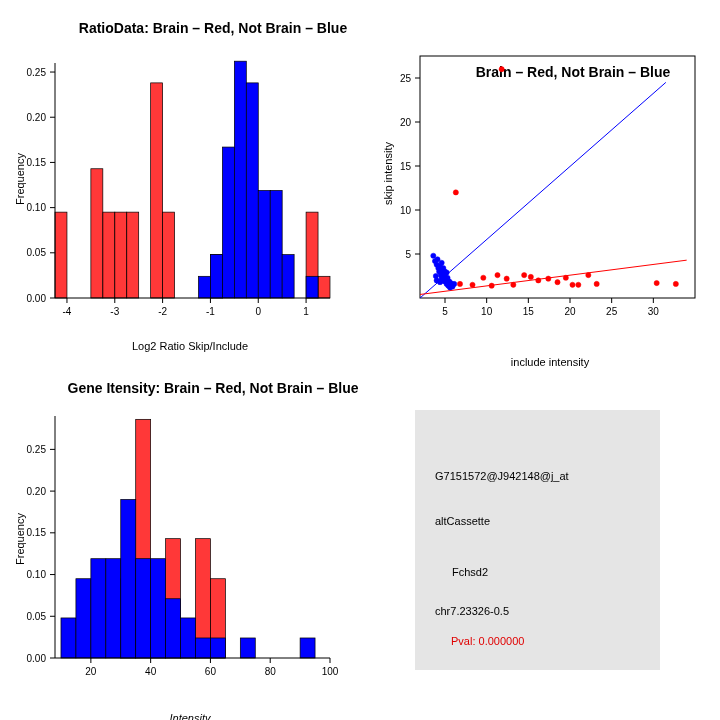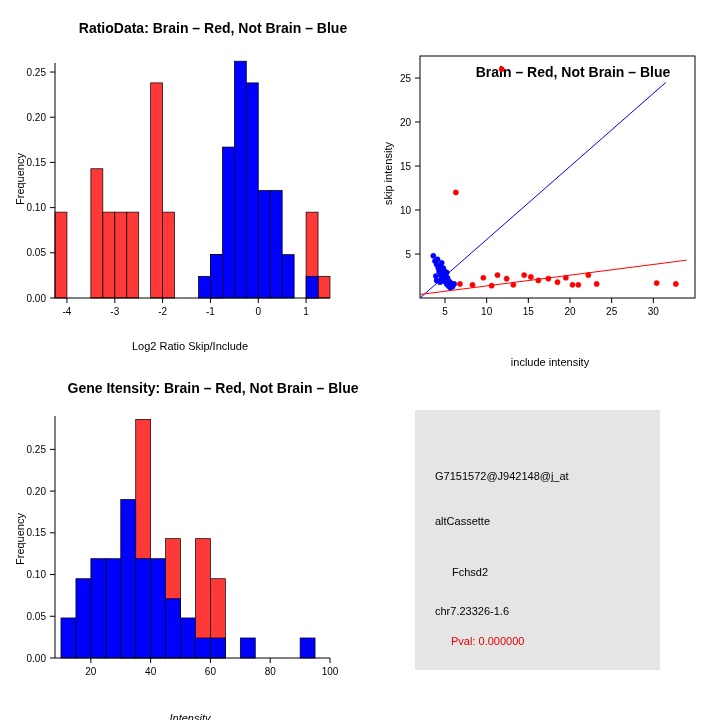--- a/index.html
+++ b/index.html
@@ -231,15 +231,15 @@
       <text x="46" y="84.87931034482756" text-anchor="end" font-family="Liberation Sans, sans-serif" font-size="10">0.25</text>
     </svg>
   <div class="ylab" style="position:absolute;left:14px;top:205px;">Frequency</div>
   <div class="axis-label" style="position:absolute;left:40px;top:352px;width:300px;font-style:italic;">Intensity</div>
 </div>
 
 <div class="infobox" style="left:415px;top:410px;width:245px;height:260px;">
   <div class="line" style="left:20px;top:60px;">G7151572@J942148@j_at</div>
   <div class="line" style="left:20px;top:105px;">altCassette</div>
   <div class="line" style="left:20px;top:156px;padding-left:17px;">Fchsd2</div>
-  <div class="line" style="left:20px;top:195px;">chr7.23326-1.6</div>
+  <div class="line" style="left:20px;top:195px;">chr7.23326-0.5</div>
   <div class="line pval" style="left:20px;top:225px;">Pval: 0.000000</div>
 </div>
 
 </body></html>

